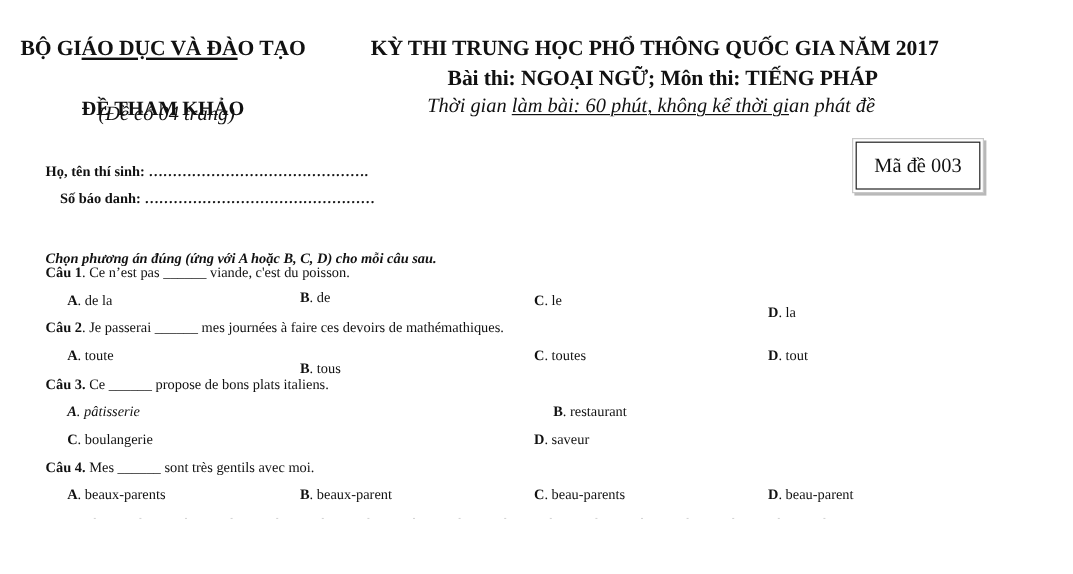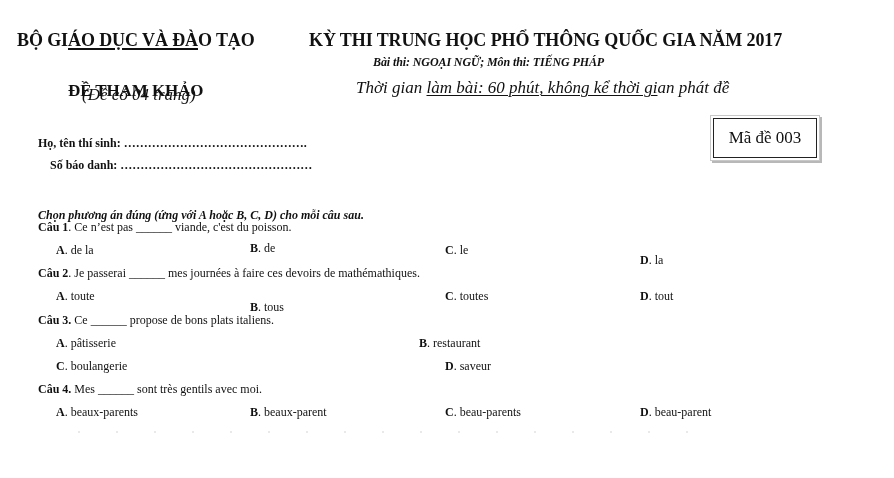--- a/index.html
+++ b/index.html
@@ -27,21 +27,21 @@
     background-image: radial-gradient(circle, #bbb 0.6px, transparent 0.8px);
     background-size: 38px 4px; opacity: 0.7;
   }
 </style>
 </head>
 <body>
 
 <div class="abs hdr ministry" style="left:17px; top:10px;"><span>BỘ GI</span><span class="u">ÁO DỤC VÀ ĐÀ</span><span>O TẠO</span></div>
 
 <div class="abs hdr" style="left:309px; top:10px;">KỲ THI TRUNG HỌC PHỔ THÔNG QUỐC GIA NĂM 2017</div>
-<div class="abs hdr" style="left:373px; top:35px; font-size:12px;font-style:italic;">Bài thi: NGOẠI NGỮ; Môn thi: TIẾNG PHÁP</div>
+<div class="abs hdr" style="left:373px; top:35px; font-size:18px;">Bài thi: NGOẠI NGỮ; Môn thi: TIẾNG PHÁP</div>
 
 <div class="abs hdr" style="left:68px; top:61px; font-size:17px;">ĐỀ THAM KHẢO</div>
 <div class="abs sub i" style="left:82px; top:85px;">(Đề có 04 trang)</div>
 
 <div class="abs sub i" style="left:356px; top:78px;"><span>Thời gian </span><span class="u">làm bài: 60 phút, không kể thời gi</span><span>an phát đề</span></div>
 
 <div class="abs b body-text" style="left:38px; top:136px;">Họ, tên thí sinh: ……………………………………….</div>
 <div class="abs b body-text" style="left:38px; top:158px;margin-left:12px;">Số báo danh: …………………………………………</div>
 
 <div class="code-box">
@@ -56,22 +56,22 @@
 <div class="abs body-text" style="left:445px; top:243px;"><span class="b">C</span><span>. le</span></div>
 <div class="abs body-text" style="left:640px; top:253px;"><span class="b">D</span><span>. la</span></div>
 
 <div class="abs body-text" style="left:38px; top:266px;"><span class="b">Câu 2</span><span>.</span><span> Je passerai ______ mes journées à faire ces devoirs de mathémathiques.</span></div>
 <div class="abs body-text" style="left:56px; top:289px;"><span class="b">A</span><span>. toute</span></div>
 <div class="abs body-text" style="left:250px; top:279px;margin-top:21px;"><span class="b">B</span><span>. tous</span></div>
 <div class="abs body-text" style="left:445px; top:289px;"><span class="b">C</span><span>. toutes</span></div>
 <div class="abs body-text" style="left:640px; top:289px;"><span class="b">D</span><span>. tout</span></div>
 
 <div class="abs body-text" style="left:38px; top:313px;"><span class="b">Câu 3.</span><span></span><span> Ce ______ propose de bons plats italiens.</span></div>
-<div class="abs body-text" style="left:56px; top:336px;"><span class="b">A</span><span>. pâtisserie</span></div>
-<div class="abs body-text" style="left:419px; top:336px;"><span class="b">B</span><span>. restaurant</span></div>
+<div class="abs body-text" style="left:56px; top:336px;font-style:italic;"><span class="b">A</span><span>. pâtisserie</span></div>
+<div class="abs body-text" style="left:461px; top:336px;"><span class="b">B</span><span>. restaurant</span></div>
 <div class="abs body-text" style="left:56px; top:359px;"><span class="b">C</span><span>. boulangerie</span></div>
 <div class="abs body-text" style="left:445px; top:359px;"><span class="b">D</span><span>. saveur</span></div>
 
 <div class="abs body-text" style="left:38px; top:382px;"><span class="b">Câu 4.</span><span></span><span> Mes ______ sont très gentils avec moi.</span></div>
 <div class="abs body-text" style="left:56px; top:405px;"><span class="b">A</span><span>. beaux-parents</span></div>
 <div class="abs body-text" style="left:250px; top:405px;"><span class="b">B</span><span>. beaux-parent</span></div>
 <div class="abs body-text" style="left:445px; top:405px;"><span class="b">C</span><span>. beau-parents</span></div>
 <div class="abs body-text" style="left:640px; top:405px;"><span class="b">D</span><span>. beau-parent</span></div>
 
 <div class="faint-line"></div>

